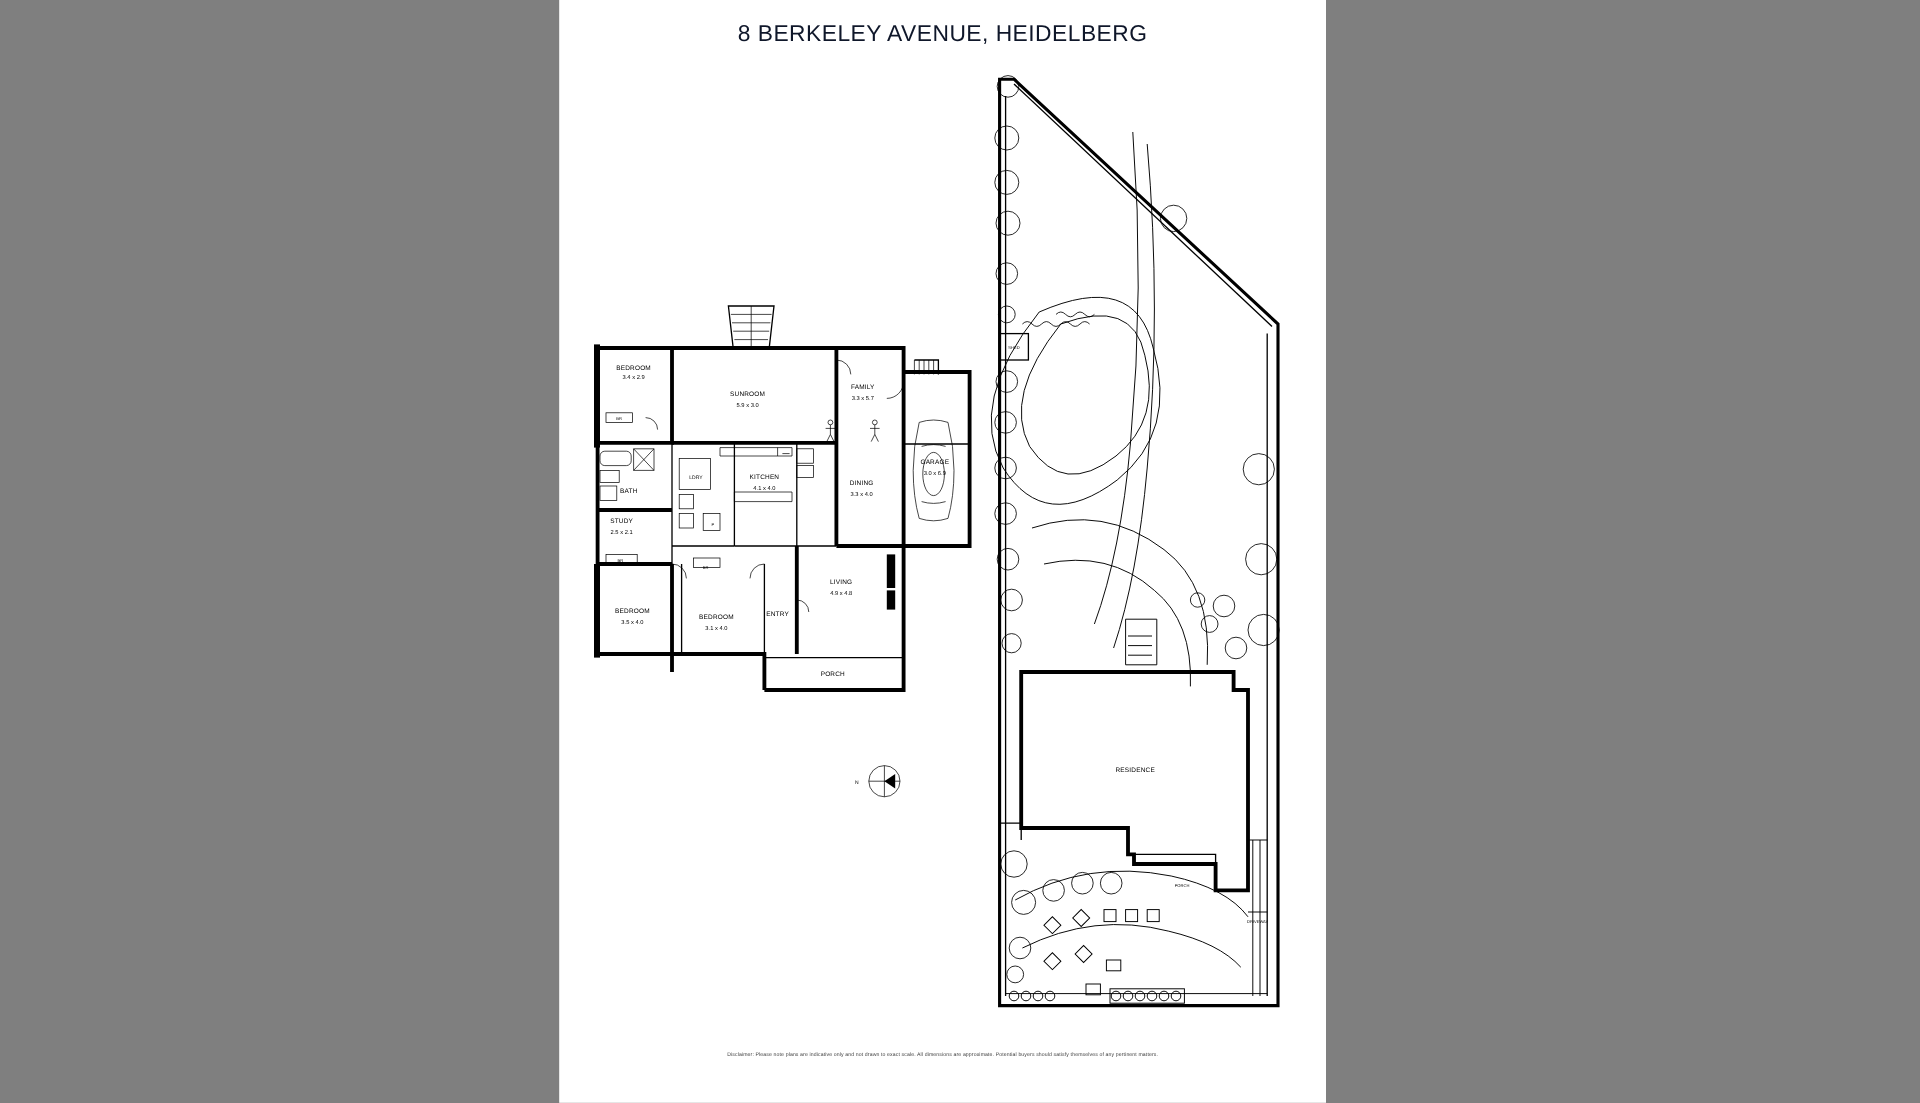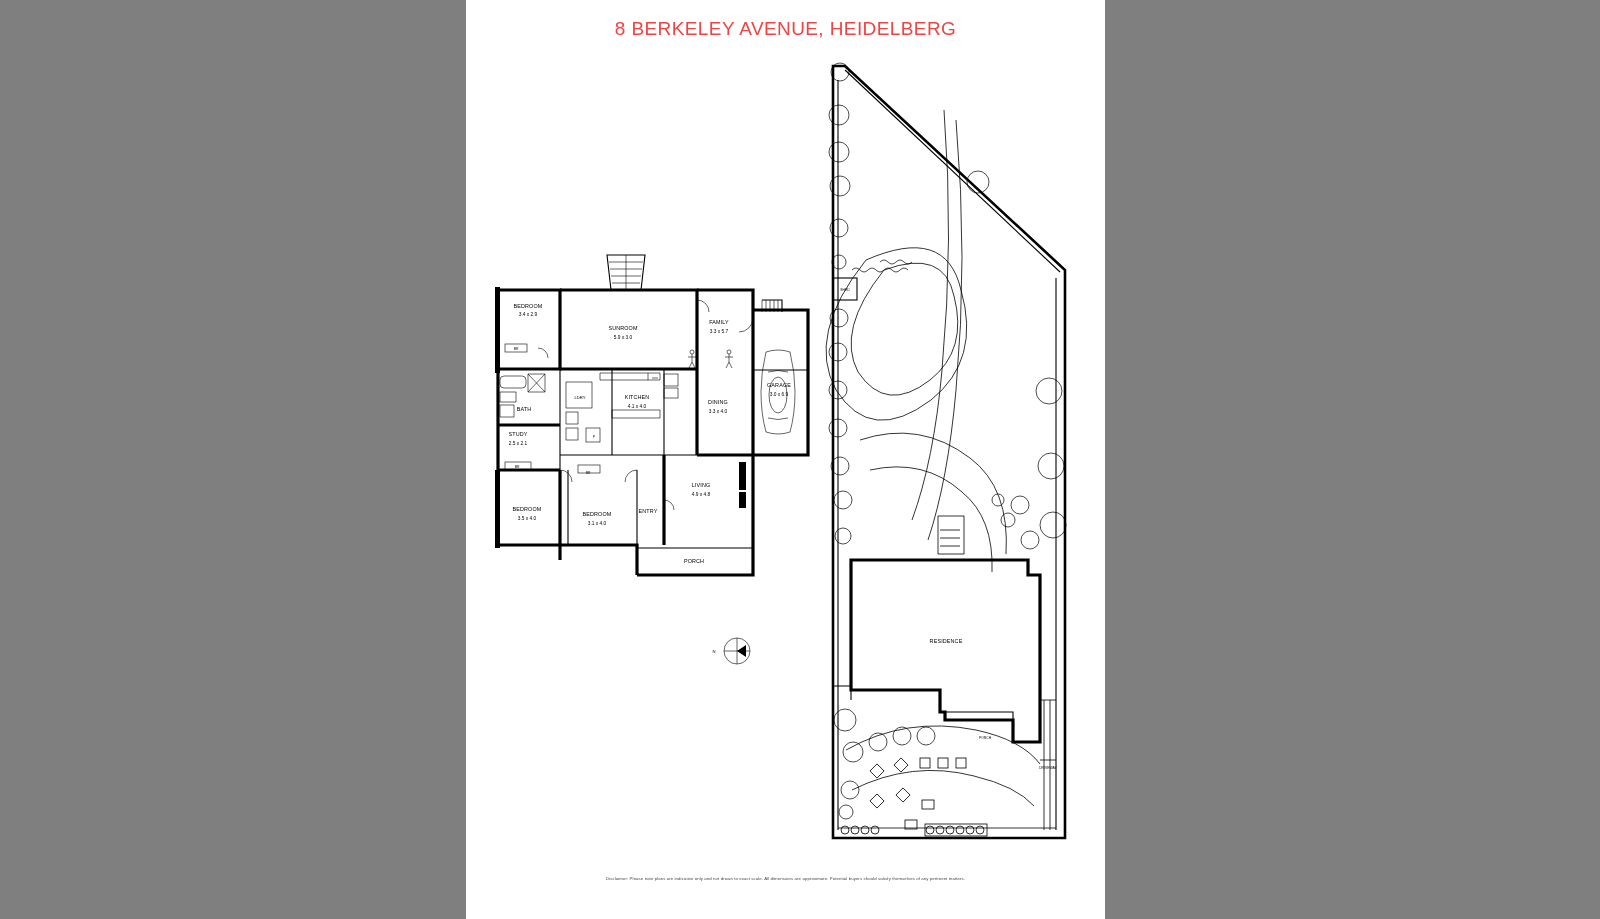--- a/index.html
+++ b/index.html
@@ -22,21 +22,21 @@
     background: #ffffff;
   }
   #title {
     position: absolute;
     top: 18px;
     left: 0;
     width: 639px;
     text-align: center;
     font-size: 19px;
     letter-spacing: 0.4px;
-    color: #ef4444;
+    color: #0f172a;
     font-family: "Liberation Sans", sans-serif;
   }
   #disclaimer {
     position: absolute;
     top: 876px;
     left: 0;
     width: 639px;
     text-align: center;
     font-size: 4.3px;
     color: #444;

